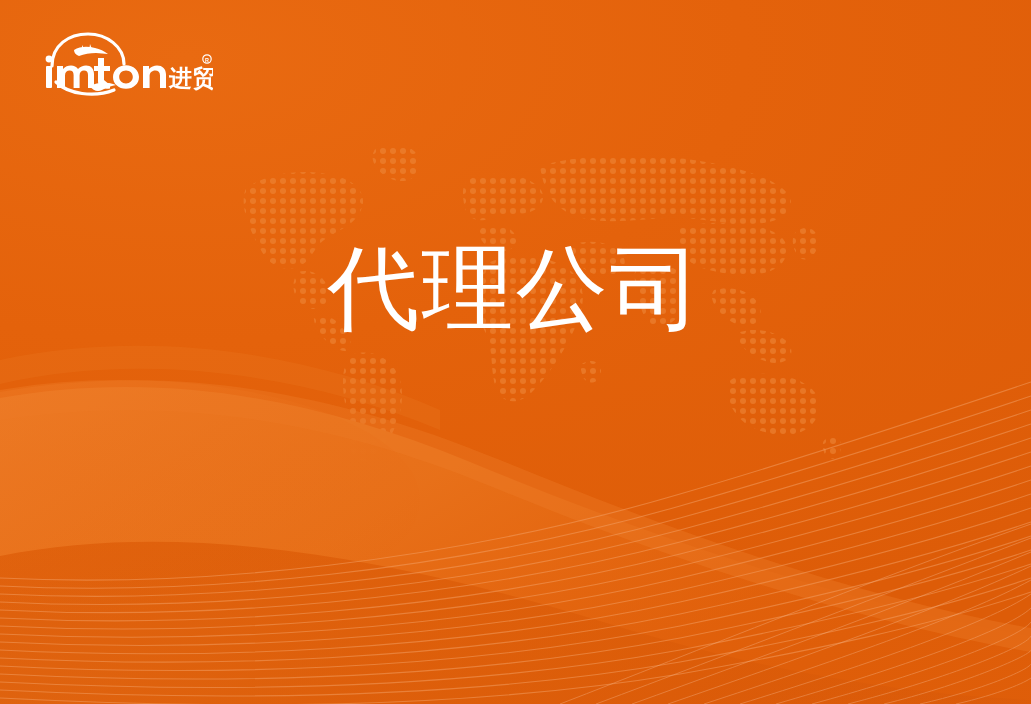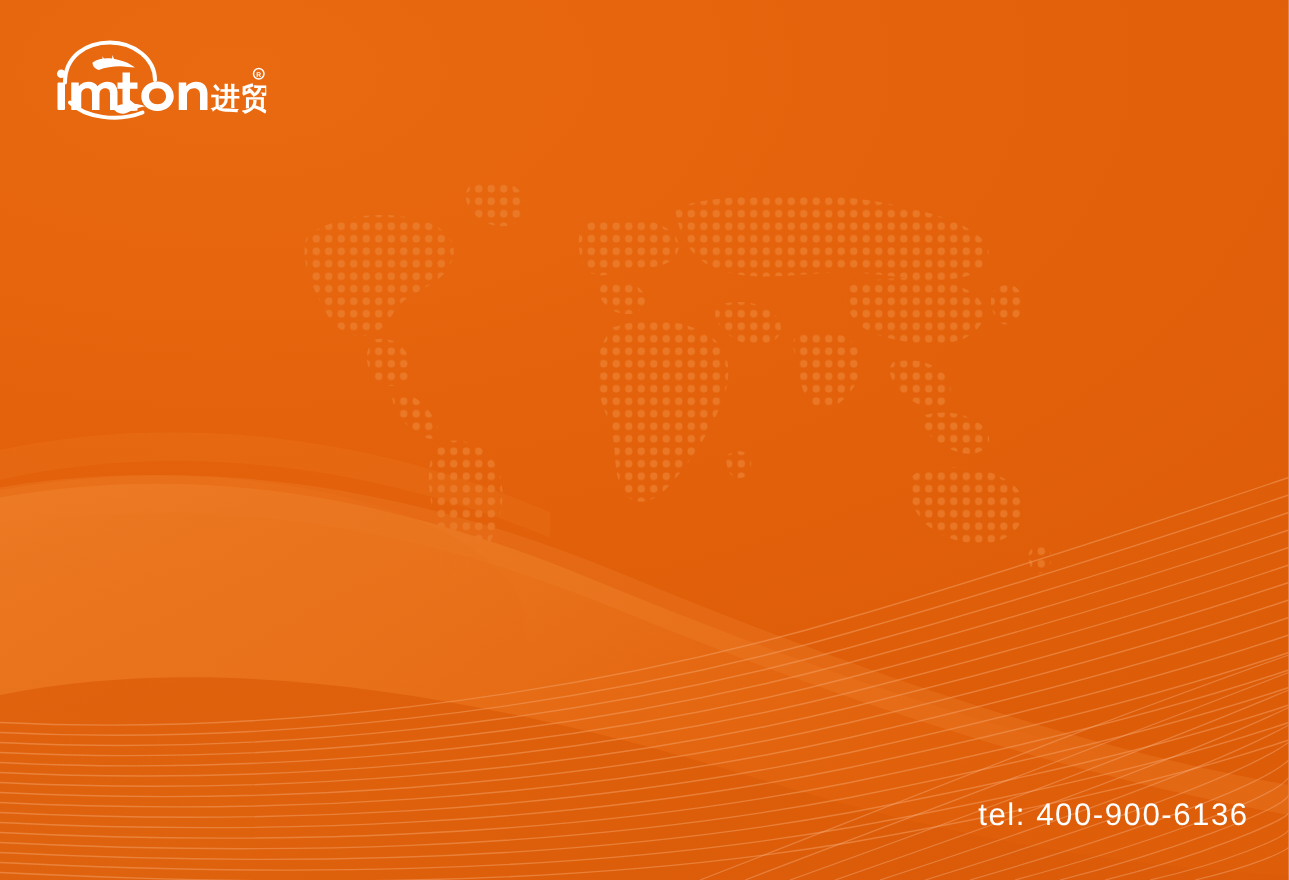--- a/index.html
+++ b/index.html
@@ -304,17 +304,17 @@
       </g>
 
       <g fill="none" stroke="#ffffff" stroke-width="1.2">
         <circle cx="169" cy="31" r="4.2"></circle>
       </g>
       <text x="169" y="33.6" text-anchor="middle" fill="#ffffff" font-family="'Liberation Sans',sans-serif" font-size="5.4" font-weight="700">R</text>
     </svg>
   </div>
 
   <div class="headline">
-  </div>
-
-  <div class="tel">tel: 400-900-6136</div>
+    <span class="line">代理公司</span>
+  </div>
+
 
 </div>
 
 </body></html>

